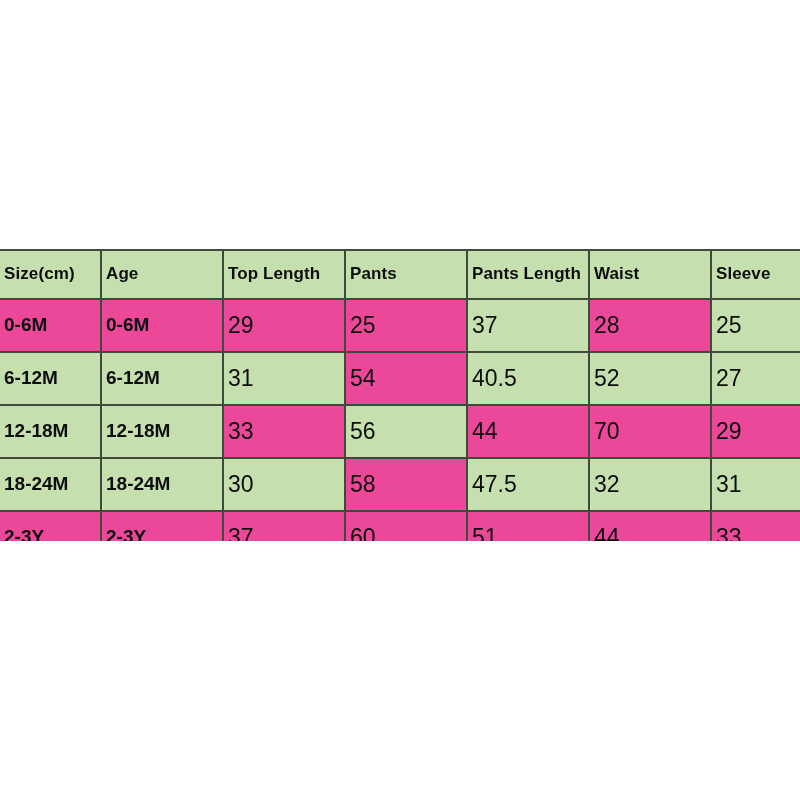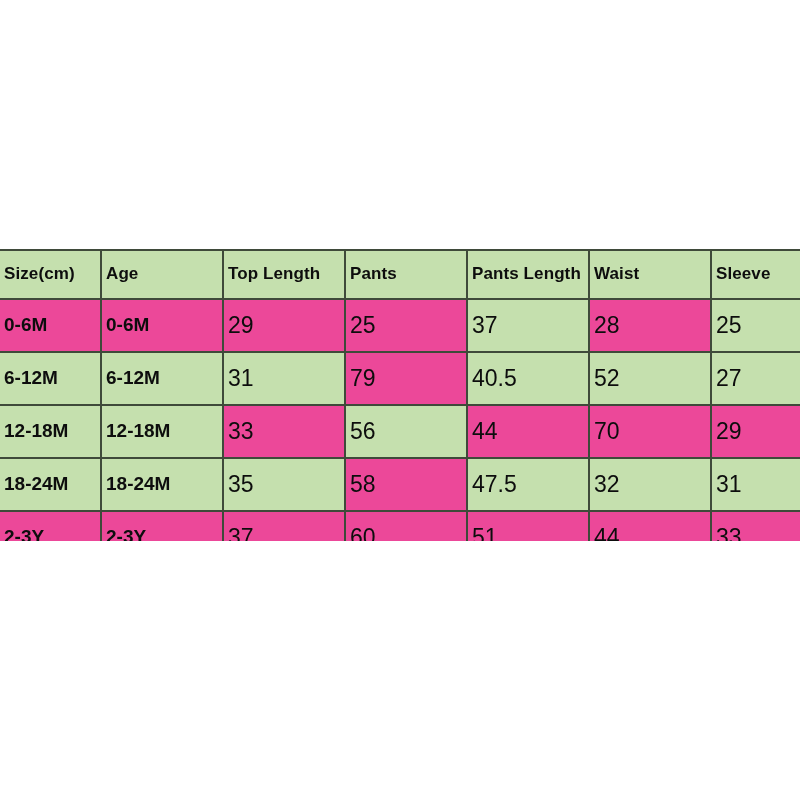--- a/index.html
+++ b/index.html
@@ -110,38 +110,38 @@
         <td class="shade-light">29</td>
         <td class="shade-light">25</td>
         <td class="shade-dark">37</td>
         <td class="shade-light">28</td>
         <td class="shade-dark">25</td>
       </tr>
       <tr>
         <td class="label-cell shade-dark">6-12M</td>
         <td class="label-cell shade-dark">6-12M</td>
         <td class="shade-dark">31</td>
-        <td class="shade-light">79</td>
+        <td class="shade-light">54</td>
         <td class="shade-dark">40.5</td>
         <td class="shade-dark">52</td>
         <td class="shade-dark">27</td>
       </tr>
       <tr>
         <td class="label-cell shade-dark">12-18M</td>
         <td class="label-cell shade-dark">12-18M</td>
         <td class="shade-light">33</td>
         <td class="shade-dark">56</td>
         <td class="shade-light">44</td>
         <td class="shade-light">70</td>
         <td class="shade-light">29</td>
       </tr>
       <tr>
         <td class="label-cell shade-dark">18-24M</td>
         <td class="label-cell shade-dark">18-24M</td>
-        <td class="shade-dark">35</td>
+        <td class="shade-dark">30</td>
         <td class="shade-light">58</td>
         <td class="shade-dark">47.5</td>
         <td class="shade-dark">32</td>
         <td class="shade-dark">31</td>
       </tr>
       <tr>
         <td class="label-cell shade-light">2-3Y</td>
         <td class="label-cell shade-light">2-3Y</td>
         <td class="shade-light">37</td>
         <td class="shade-light">60</td>

